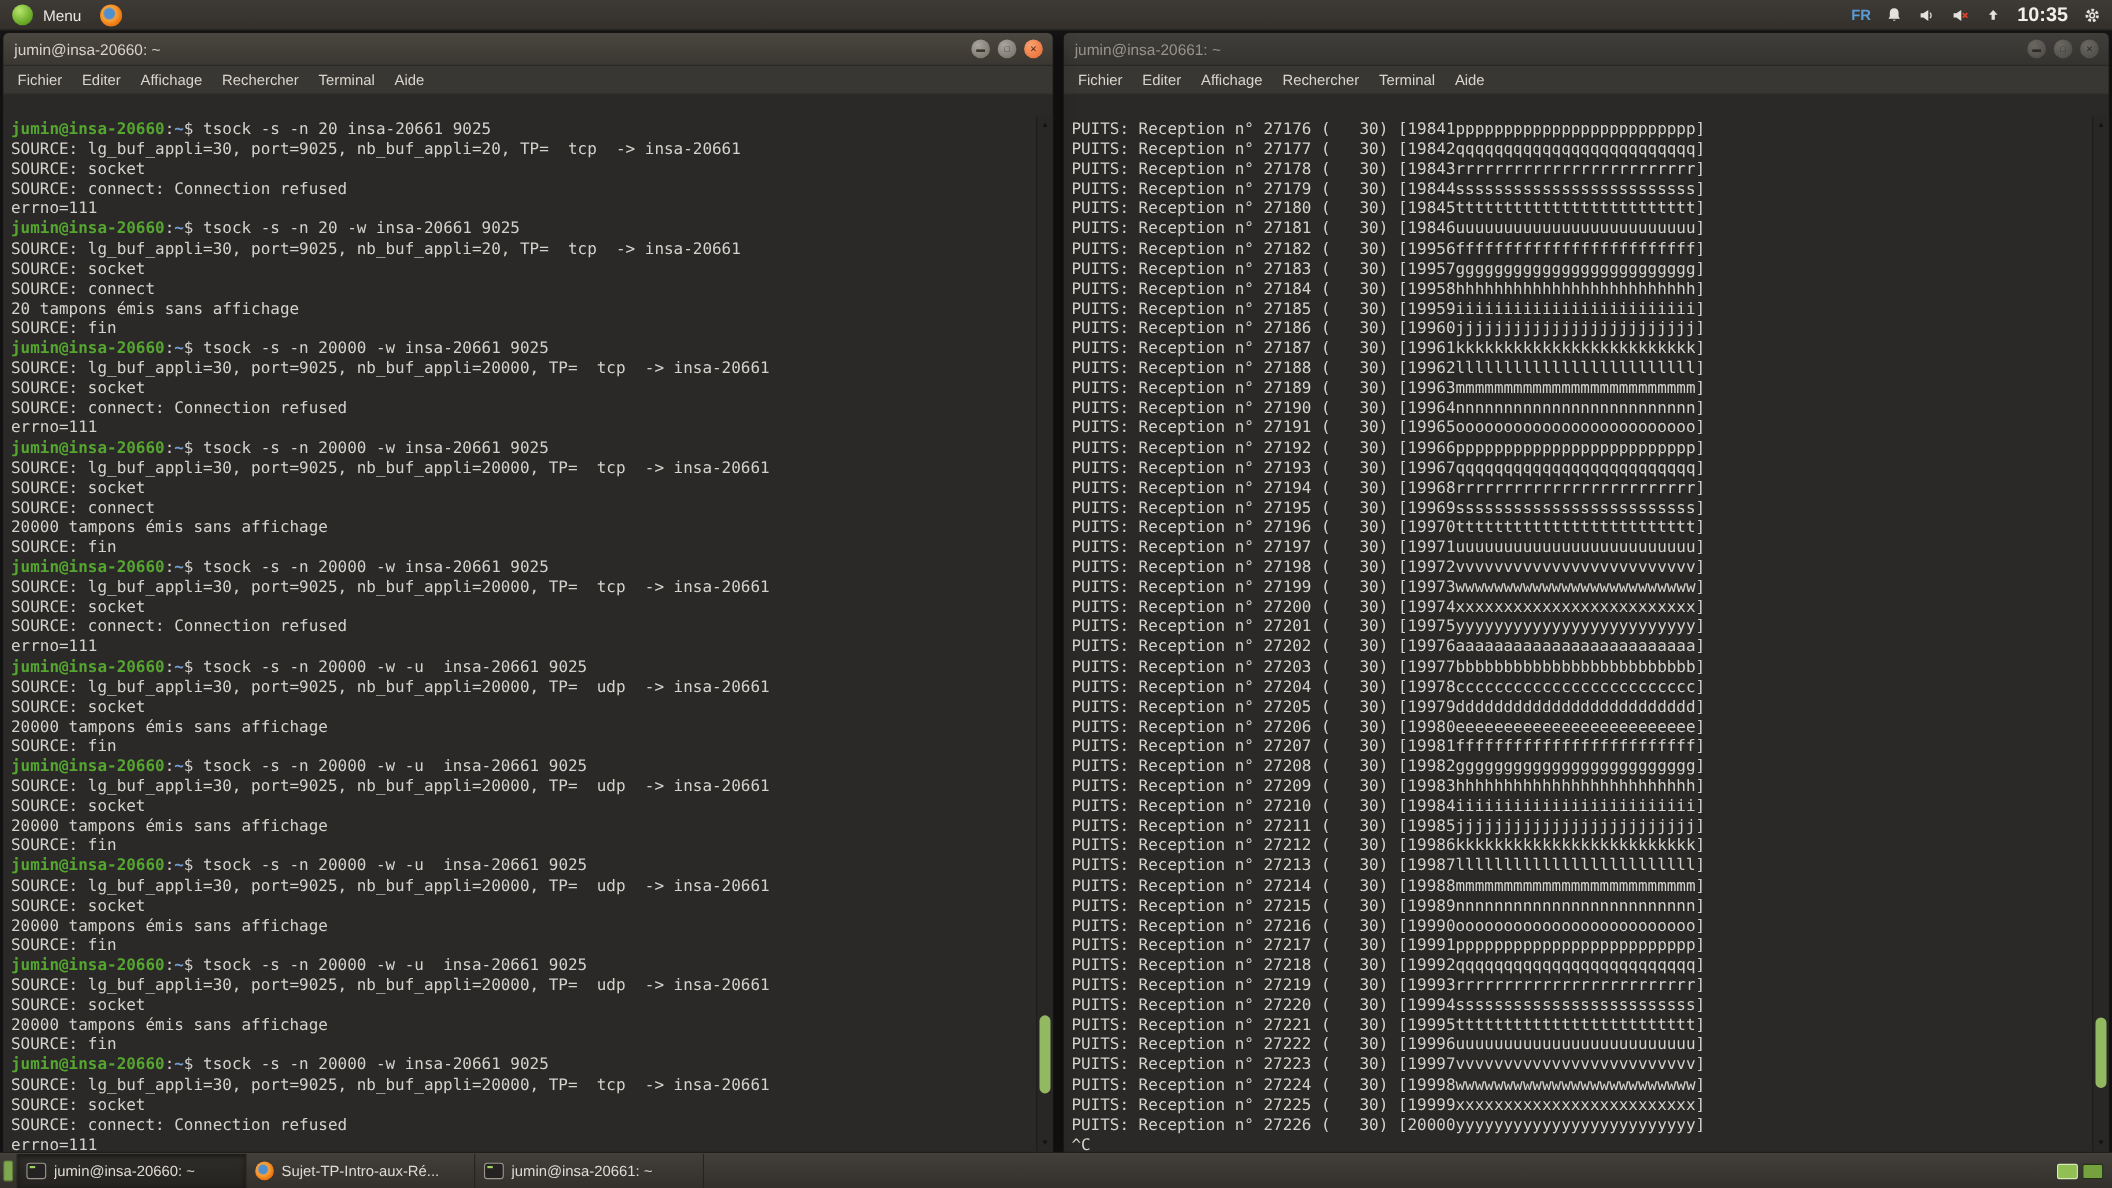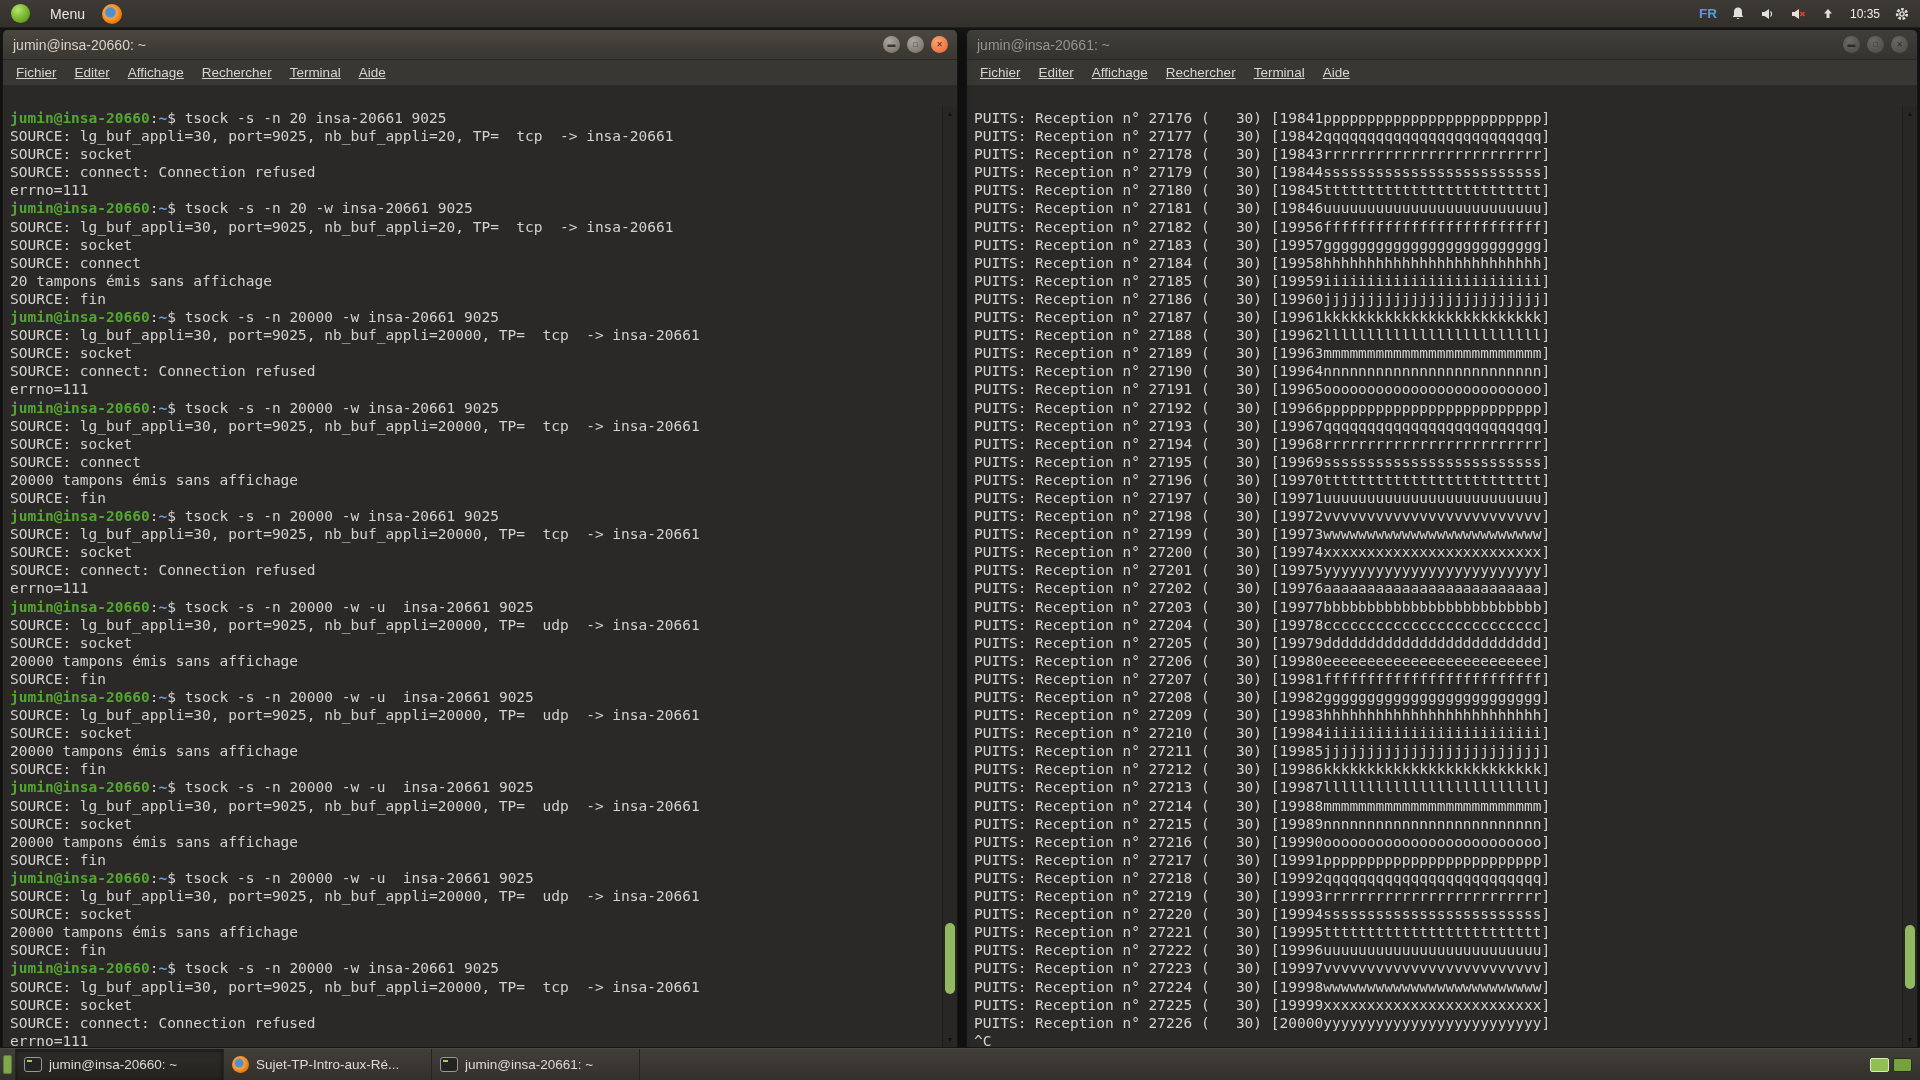--- a/index.html
+++ b/index.html
@@ -1,45 +1,45 @@
 <!DOCTYPE html>
 <html style="--terminal-bg: #2b2928; --prompt-green: #55a630; --path-blue: #729fcf; --scroll-thumb: #93b862; --keyboard-blue: #5b9bd5; --close-button: #ee6e3d;"><head>
 <meta charset="utf-8">
 <style>
   *{margin:0;padding:0;box-sizing:border-box;}
   html,body{width:1920px;height:1080px;overflow:hidden;background:#171717;font-family:"Liberation Sans",sans-serif;}
 
   
   .panel{position:absolute;top:0;left:0;right:0;height:28px;background:linear-gradient(#3e3b37,#33302c);display:flex;align-items:center;z-index:10;border-bottom:1px solid #211f1c;}
   .panel-left{display:flex;align-items:center;gap:12px;padding-left:6px;}
-  .menu-applet{display:flex;align-items:center;gap:20px;padding:2px 5px;border-radius:3px;text-align:center;}
+  .menu-applet{display:flex;align-items:center;gap:9px;padding:2px 5px;border-radius:3px;text-align:center;}
   .menu-logo{width:19px;height:19px;border-radius:50%;background:radial-gradient(circle at 35% 30%,#b7e56b,#6fae2b 60%,#4c8716);display:inline-block;}
   .menu-label{font-size:14px;color:#e8e5df;}
   .firefox-icon{width:20px;height:20px;border-radius:50%;background:radial-gradient(circle at 42% 42%,#4f8fd0 0 26%,#f9a13a 38%,#ef7d14 62%,#d35400 100%);display:inline-block;}
   .panel-right{margin-left:auto;display:flex;align-items:center;gap:13px;padding-right:10px;}
   .kbd-fr{color:var(--keyboard-blue,#5b9bd5);font-weight:bold;font-size:13.5px;}
   .picon{width:17px;height:17px;display:inline-flex;align-items:center;justify-content:center;}
   .picon svg{width:16px;height:16px;}
-  .clock{font-size:12px;font-weight:normal;color:#f1efeb;}
+  .clock{font-size:18px;font-weight:bold;color:#f1efeb;}
 
   
   .window{position:absolute;background:var(--terminal-bg,#2b2928);border:1px solid #161514;border-radius:6px 6px 0 0;display:flex;flex-direction:column;overflow:hidden;box-shadow:0 4px 16px rgba(0,0,0,.55);}
   #win-left{left:2px;top:29px;width:956px;height:1019px;z-index:2;}
   #win-right{left:966px;top:29px;width:952px;height:1019px;z-index:1;}
   .titlebar{height:30px;background:linear-gradient(#4a4740,#3a3732);display:flex;align-items:center;flex:none;border-bottom:1px solid #2a2824;}
   .titlebar.unfocused{background:linear-gradient(#403e3a,#353330);}
   .tb-title{padding-left:10px;font-size:14px;color:#d8d3ca;}
   .unfocused .tb-title{color:#97938c;}
   .tb-buttons{margin-left:auto;display:flex;gap:7px;padding-right:9px;align-items:center;}
   .wbtn{width:17px;height:17px;border-radius:50%;display:flex;align-items:center;justify-content:center;font-size:8px;line-height:1;color:#3a372f;}
   .wbtn.gray{background:radial-gradient(circle at 35% 30%,#aaa69d,#6f6b62);}
   .wbtn.close{background:radial-gradient(circle at 35% 30%,#f8a270,#e8662f);color:#5a2410;}
   .unfocused .wbtn{background:radial-gradient(circle at 35% 30%,#6b6862,#4a4844) !important;color:#2c2b29 !important;}
   .menubar{height:26px;background:#393733;display:flex;align-items:center;gap:2px;padding-left:5px;flex:none;border-bottom:1px solid #2c2a27;}
-  .menu-item{font-size:13.5px;color:#d9d5ce;padding:3px 8px;border-radius:2px;text-decoration:underline;}
+  .menu-item{font-size:13.5px;color:#d9d5ce;padding:3px 8px;border-radius:2px;}
 
   
   .term-wrap{flex:1;position:relative;background:var(--terminal-bg,#2b2928);margin-top:20px;}
   .term{position:absolute;top:0;bottom:0;left:0;right:15px;padding:3px 0 0 7px;font-family:"DejaVu Sans Mono",monospace;font-size:14.5px;line-height:18.1px;color:#d4d2cd;white-space:pre;overflow:hidden;}
   .tline{height:18.1px;}
   .p-g{color:var(--prompt-green,#55a630);font-weight:bold;}
   .p-b{color:var(--path-blue,#729fcf);font-weight:bold;}
   .p-w{color:#d4d2cd;}
   .cursor{display:inline-block;width:8px;height:15px;border:1px solid #cfcdc8;vertical-align:-2px;margin-left:1px;}
 

